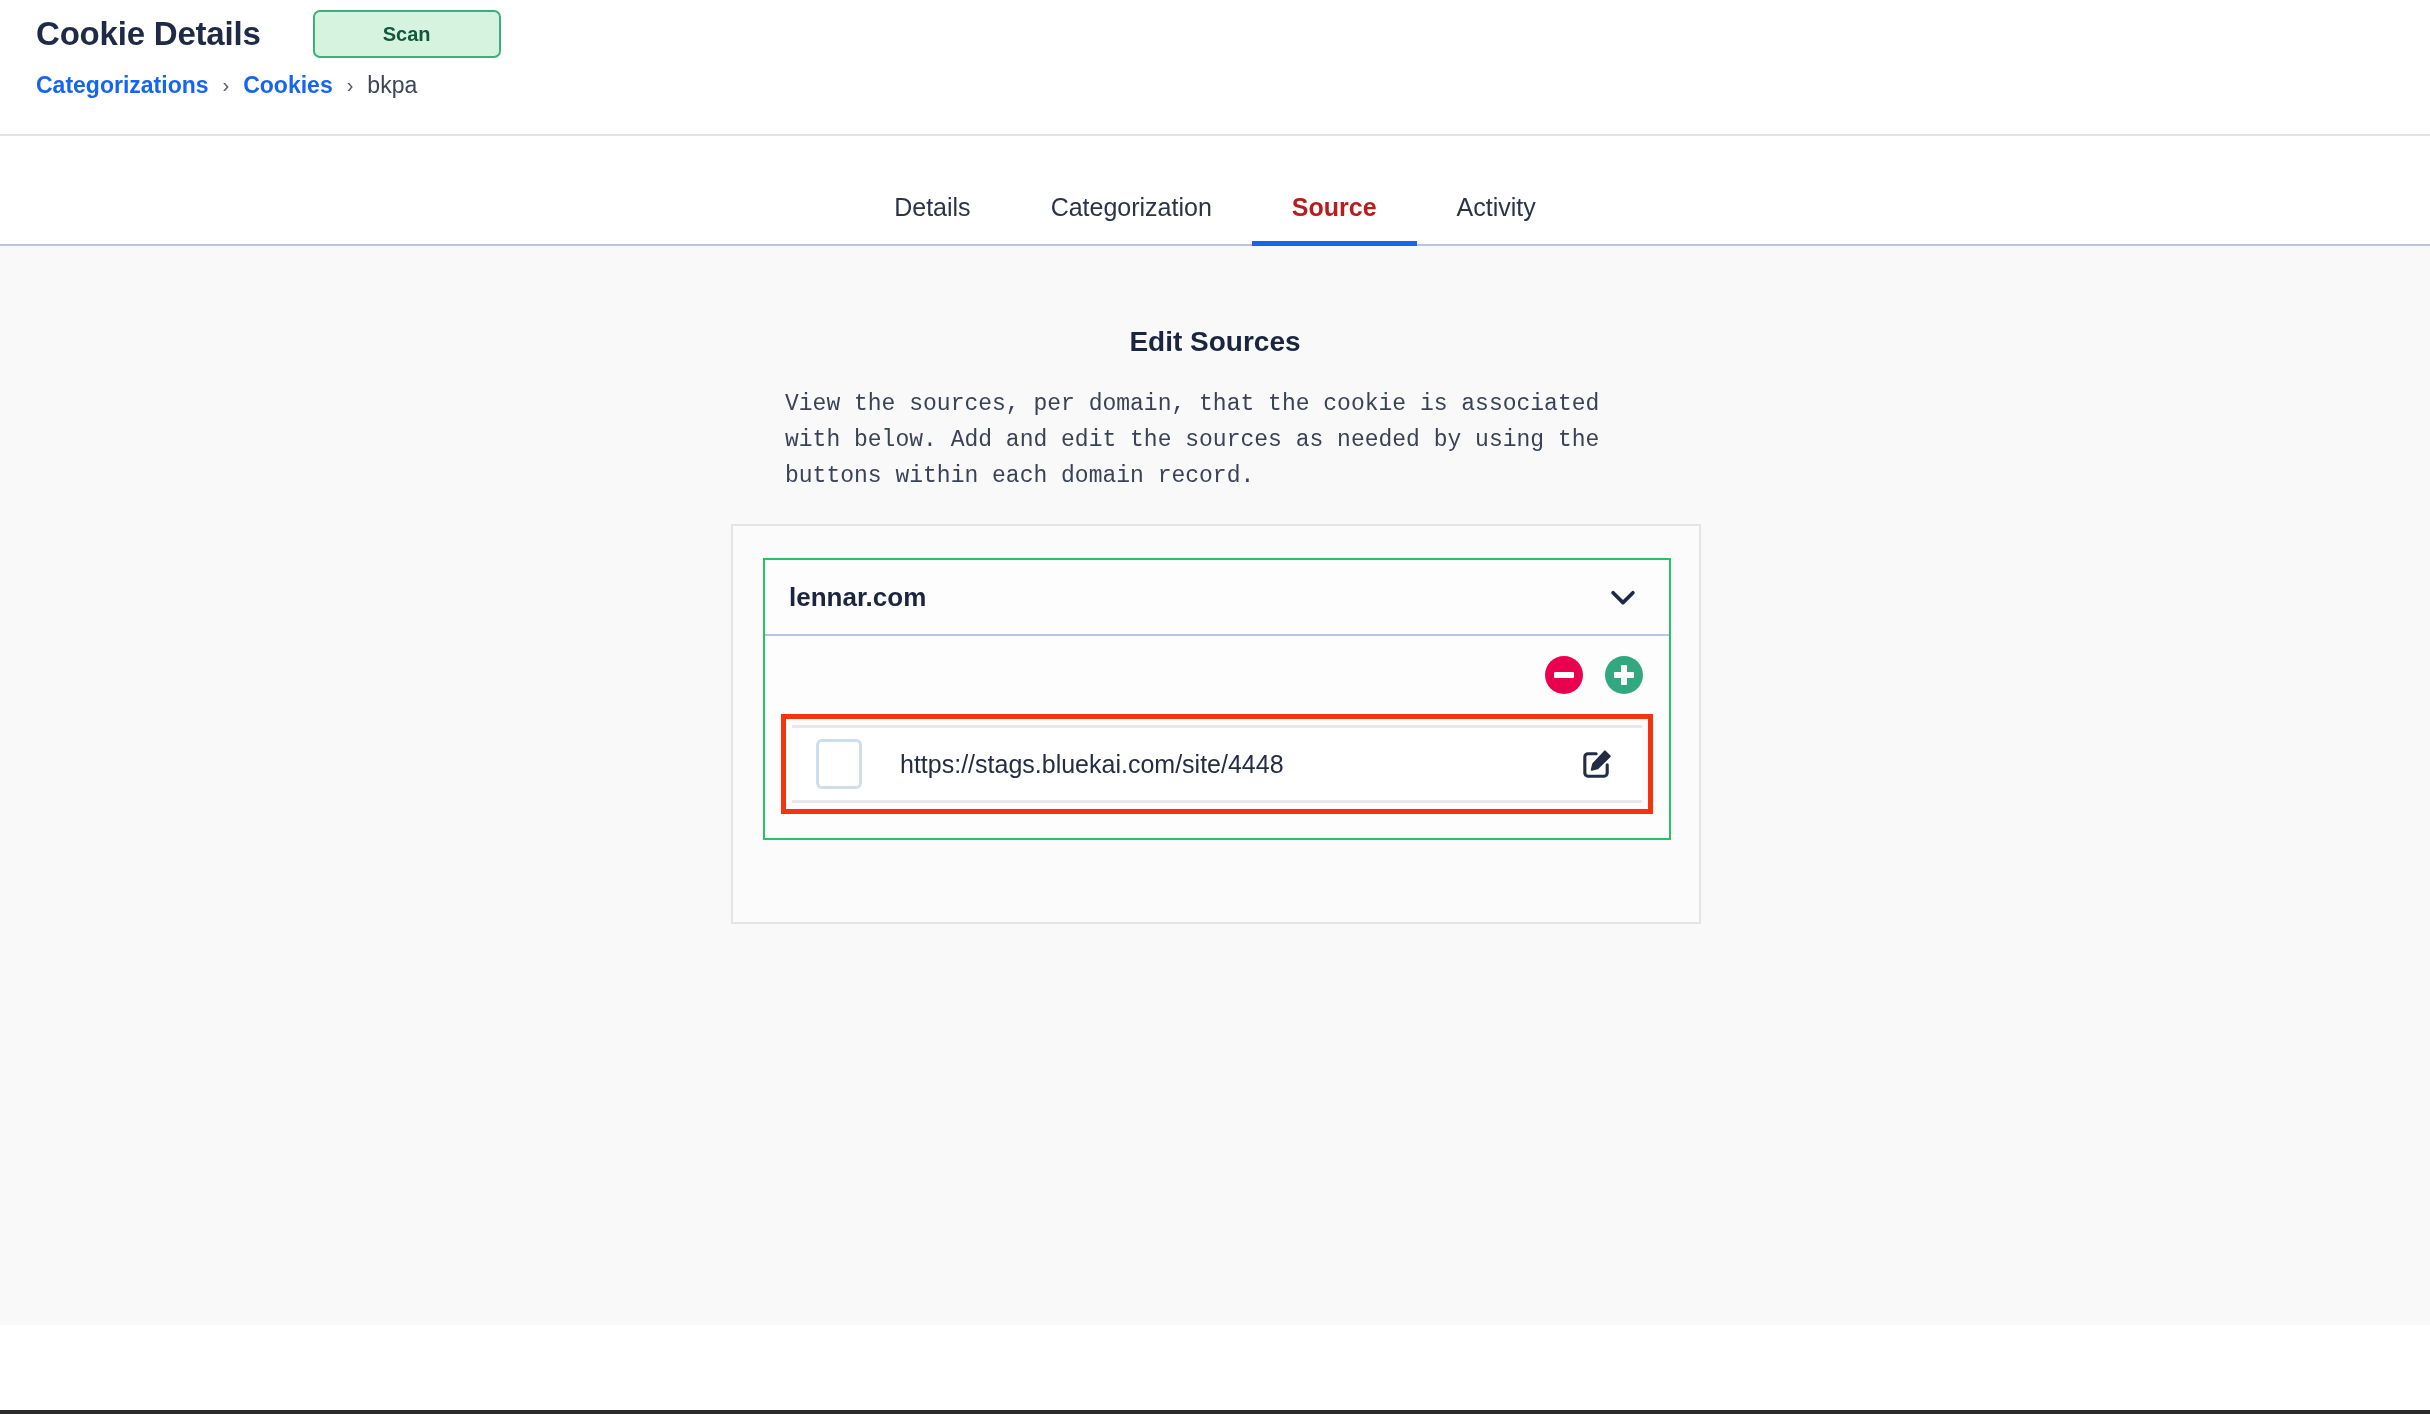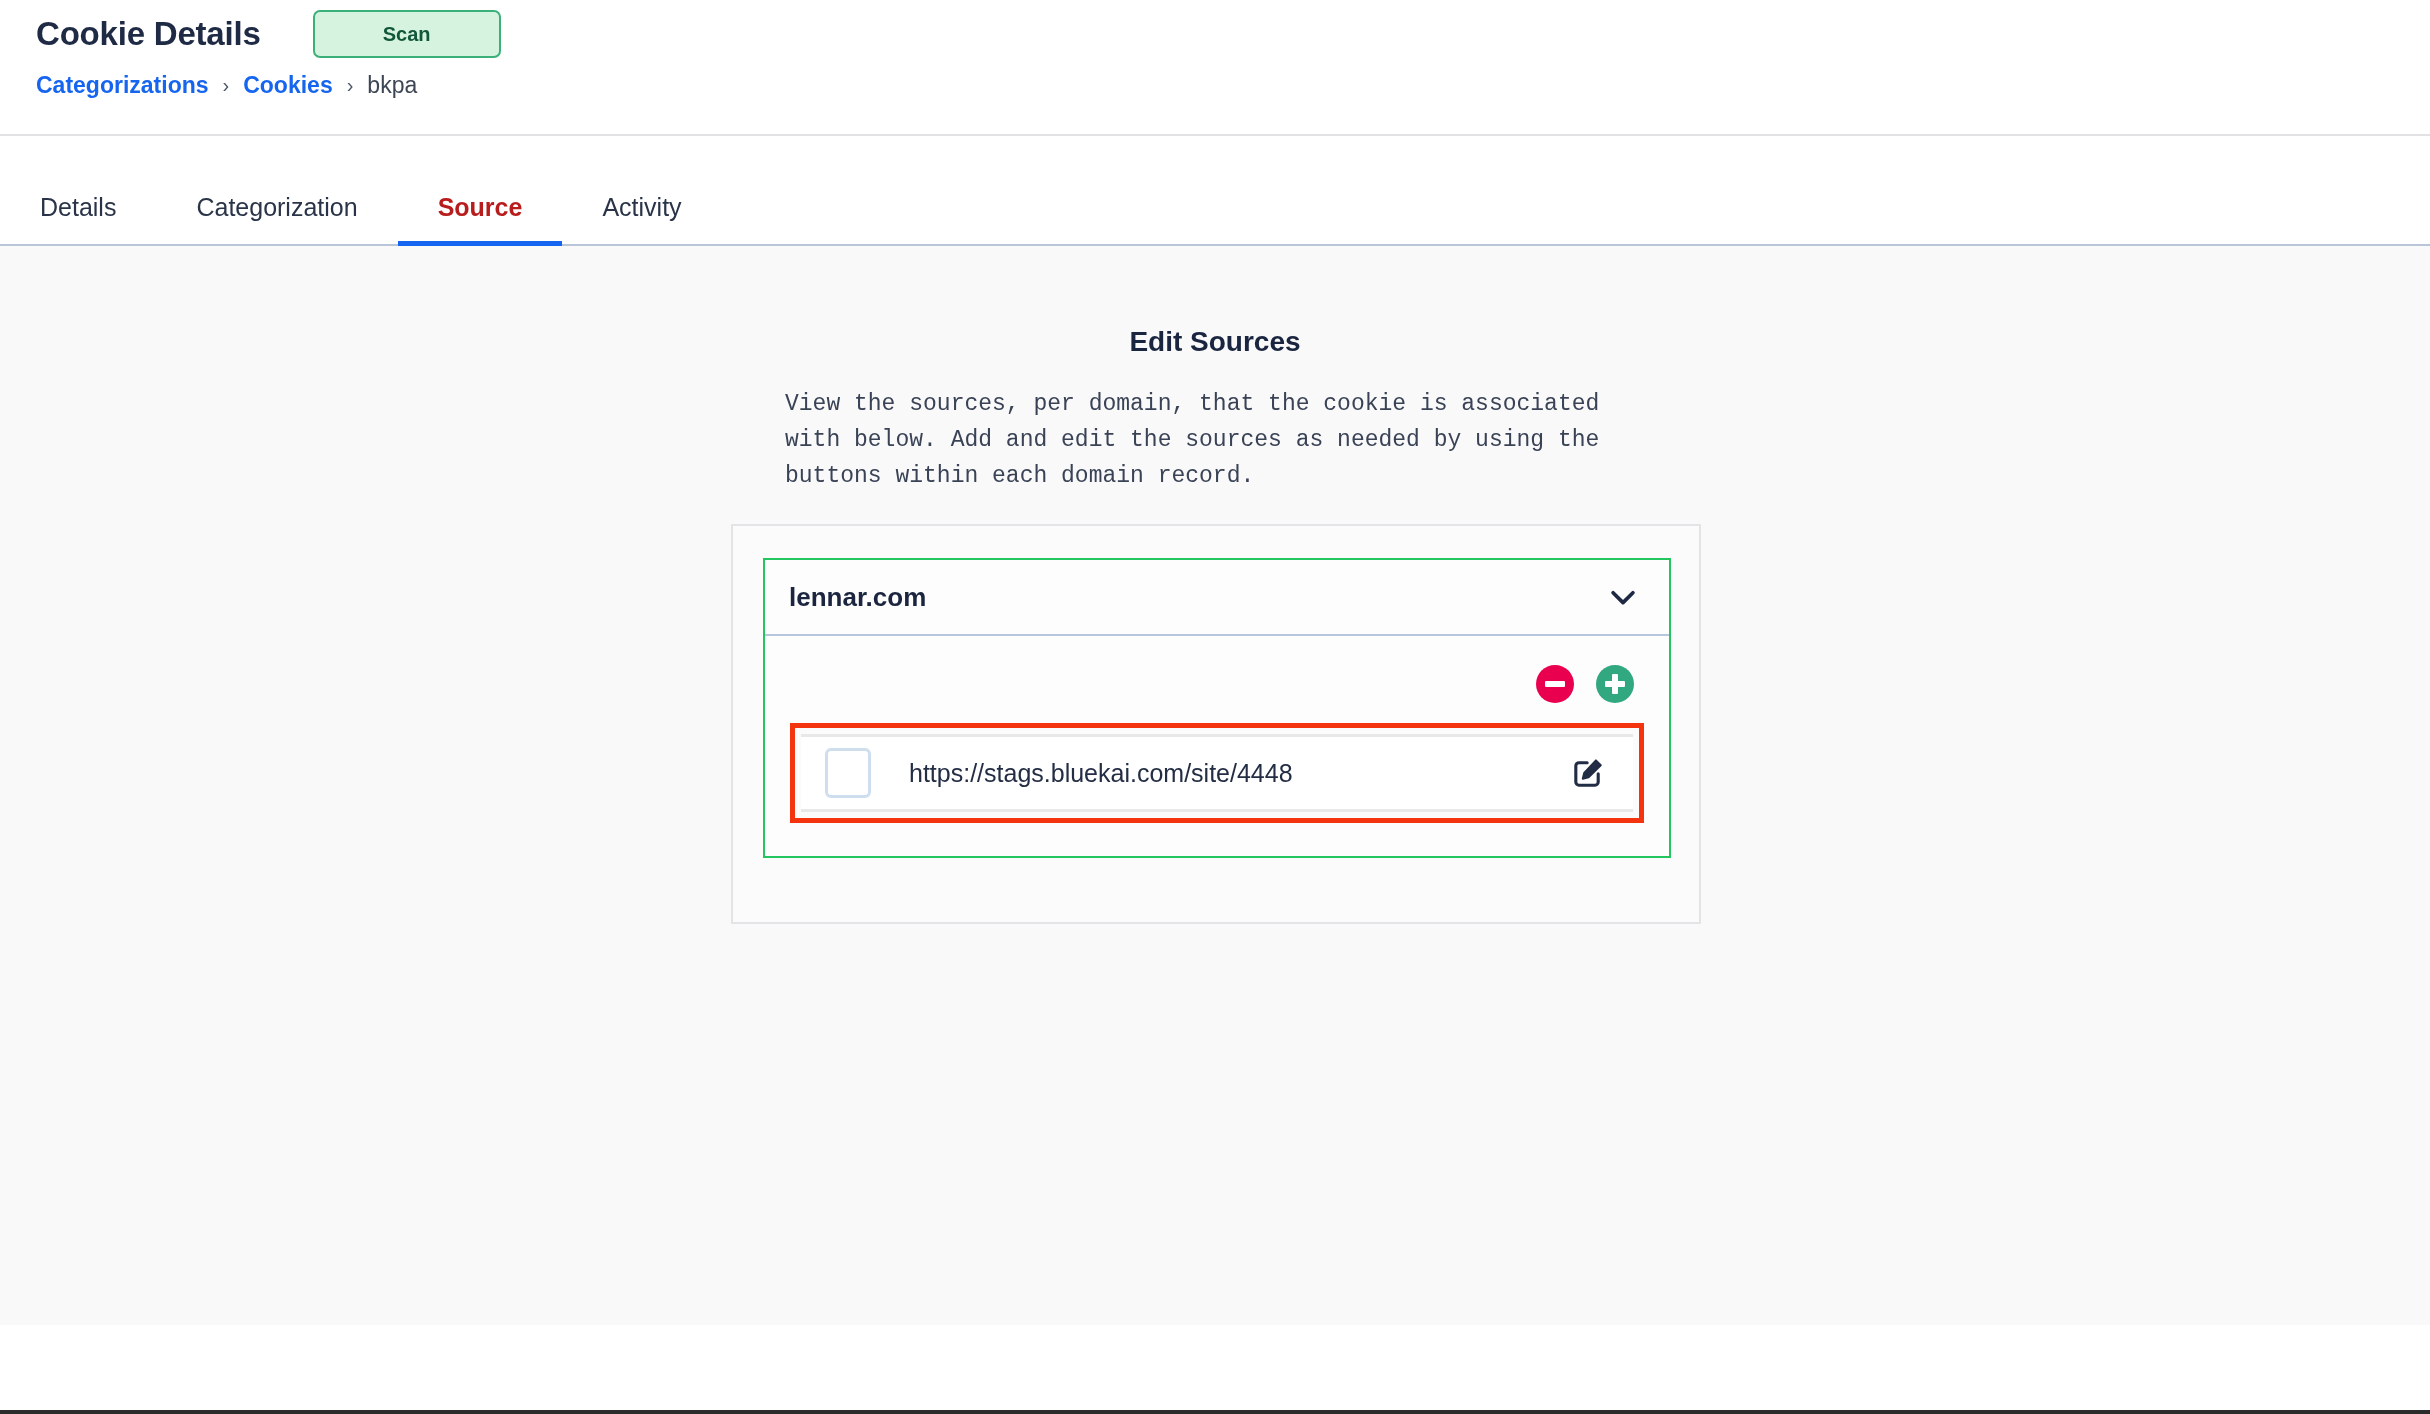--- a/index.html
+++ b/index.html
@@ -104,20 +104,21 @@
     box-sizing: border-box;
   }
   .tabs {
     position: absolute;
     left: 0;
     top: 0;
     width: 2430px;
     height: 106px;
     display: flex;
     align-items: flex-end;
+    justify-content: center;
     gap: 0px;
   }
   .tab {
     position: relative;
     padding: 0 40px 22px 40px;
     font-size: 25px;
     color: #2a3448;
     cursor: pointer;
     white-space: nowrap;
   }
@@ -227,21 +228,21 @@
   .chevron {
     display: inline-flex;
     align-items: center;
     justify-content: center;
     width: 36px;
     height: 36px;
     cursor: pointer;
   }
   .domain-body {
     position: relative;
-    padding: 9px;
+    padding: 0;
     box-sizing: border-box;
   }
   .action-row {
     height: 78px;
     display: flex;
     align-items: center;
     justify-content: flex-end;
     gap: 22px;
     padding-right: 26px;
     box-sizing: border-box;

